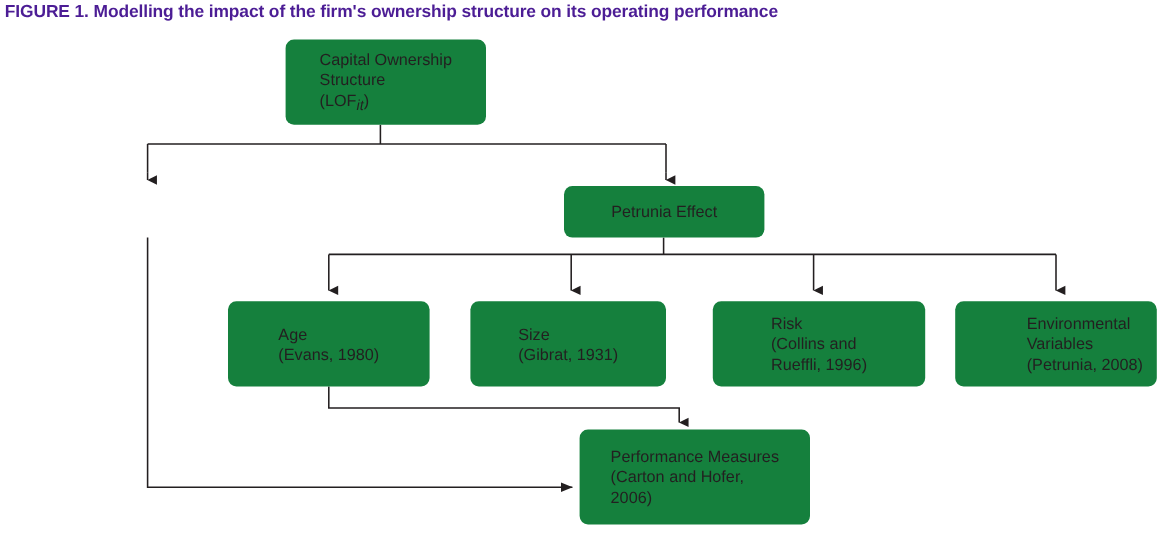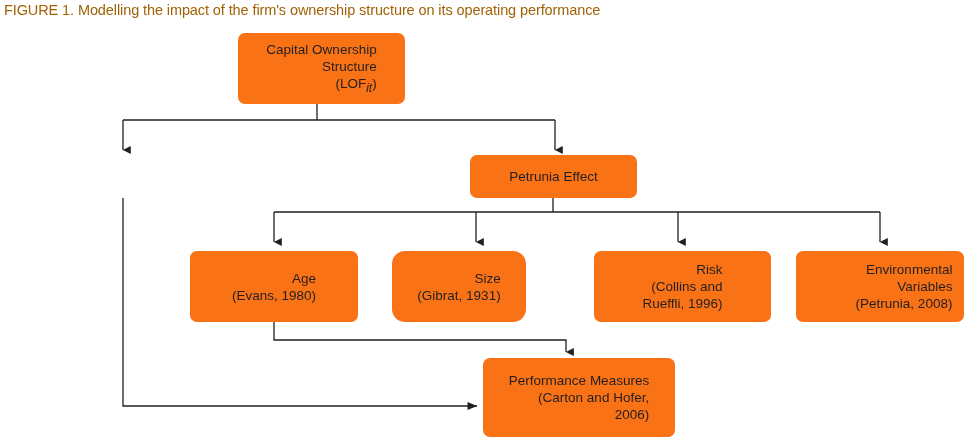--- a/index.html
+++ b/index.html
@@ -18,40 +18,40 @@
   #figure-root {
     position: relative;
     width: 970px;
     height: 445px;
   }
   #figure-title {
     position: absolute;
     left: 4px;
     top: 2px;
     font-size: 14.5px;
-    font-weight: normal;
+    font-weight: bold;
     letter-spacing: -0.1px;
-    color: #a16207;
+    color: #4c1d95;
     white-space: nowrap;
   }
   #diagram-canvas {
     position: absolute;
     left: 0;
     top: 0;
     width: 970px;
     height: 445px;
   }
   .node-box {
     position: absolute;
-    background: #f97316;
+    background: #15803d;
     border-radius: 7px;
     display: flex;
     align-items: center;
     justify-content: center;
-    text-align: right;
+    text-align: left;
     box-sizing: border-box;
   }
   .node-label {
     font-size: 13.5px;
     line-height: 17px;
     color: #231f20;
     padding: 0 6px;
     white-space: pre-line;
   }
   .node-label .sub {
@@ -111,21 +111,21 @@
 
   <div class="node-box" style="left:470px; top:155px; width:167px; height:43px;">
     <div class="node-label">Petrunia Effect</div>
   </div>
 
   <div class="node-box" style="left:190px; top:251px; width:168px; height:71px;">
     <div class="node-label">Age
 (Evans, 1980)</div>
   </div>
 
-  <div class="node-box" style="left:392px; top:251px; width:134px; height:71px;border-radius:13px;">
+  <div class="node-box" style="left:392px; top:251px; width:163px; height:71px;">
     <div class="node-label">Size
 (Gibrat, 1931)</div>
   </div>
 
   <div class="node-box" style="left:594px; top:251px; width:177px; height:71px;">
     <div class="node-label">Risk
 (Collins and
 Rueffli, 1996)</div>
   </div>
 

